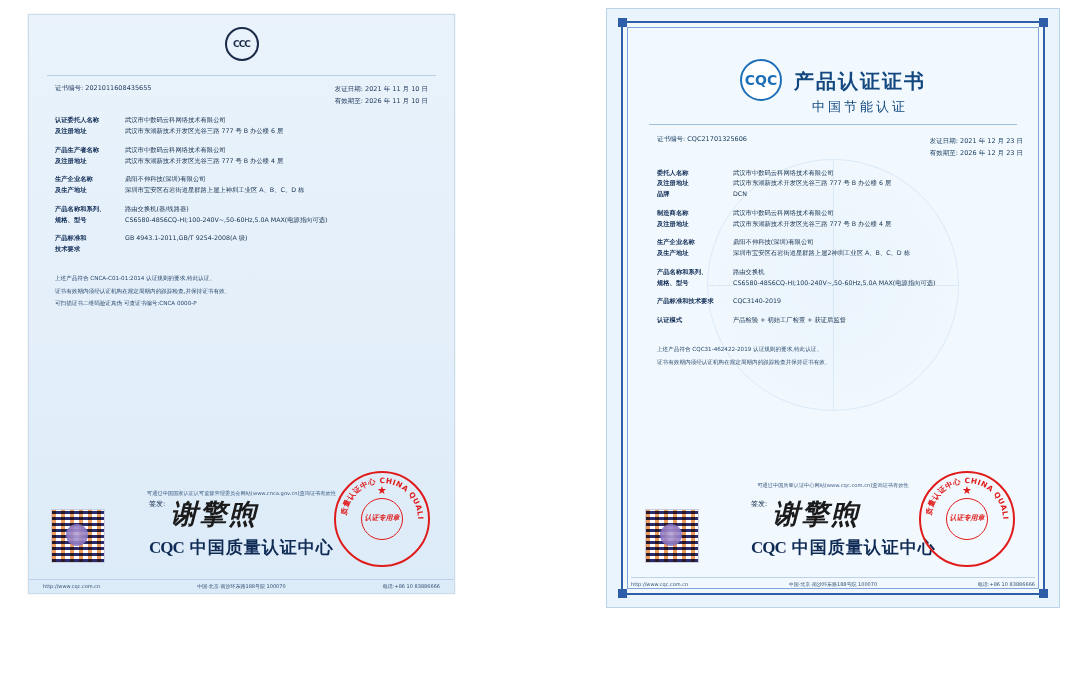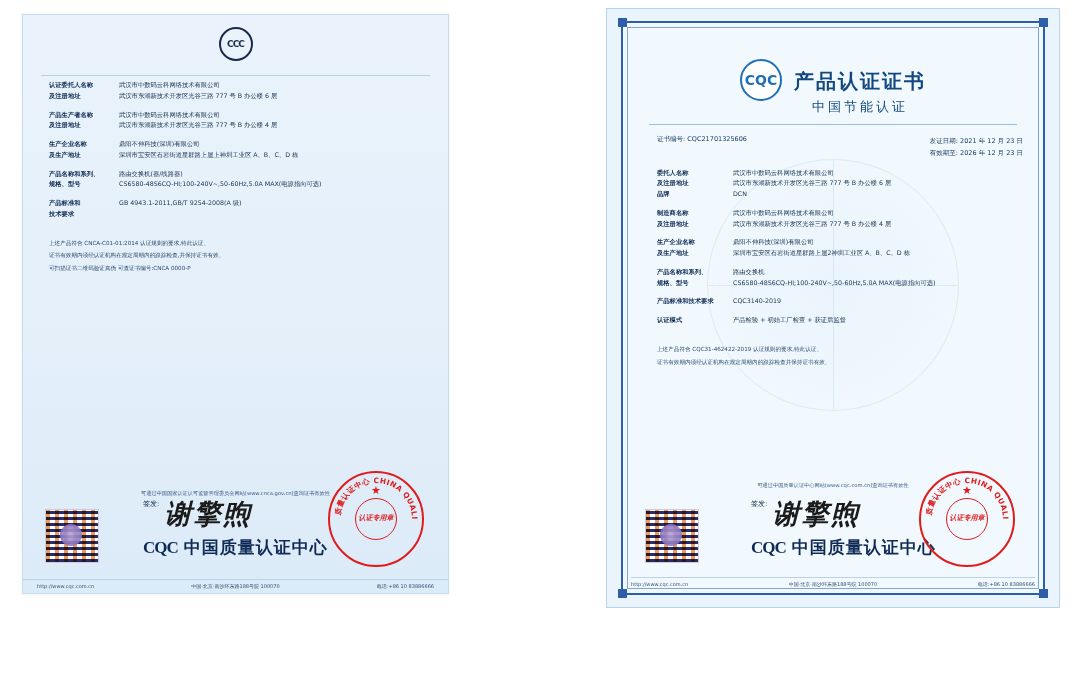--- a/index.html
+++ b/index.html
@@ -1,21 +1,21 @@
 <!DOCTYPE html>
 <html><head>
 <meta charset="utf-8">
 <style>
   html,body{margin:0;padding:0;background:#ffffff;}
   body{width:1080px;height:674px;position:relative;font-family:"DejaVu Sans","Liberation Sans",sans-serif;overflow:hidden;}
 
   .page{position:absolute;}
 
   
-  #cert1{left:22px;top:14px;width:425px;height:578px;background:linear-gradient(180deg,#eaf3fb 0%,#e4effa 55%,#dcebf8 100%);border:1px solid #c9dcee;box-shadow:0 0 0 1px rgba(0,0,0,.03);}
+  #cert1{left:28px;top:14px;width:425px;height:578px;background:linear-gradient(180deg,#eaf3fb 0%,#e4effa 55%,#dcebf8 100%);border:1px solid #c9dcee;box-shadow:0 0 0 1px rgba(0,0,0,.03);}
   #cert1 .topband{height:58px;display:flex;align-items:center;justify-content:center;gap:10px;}
   .ccc-badge{width:30px;height:30px;border-radius:50%;border:2px solid #1b2a4a;display:flex;align-items:center;justify-content:center;font-size:9px;font-weight:bold;color:#1b2a4a;letter-spacing:-1px;}
   .c1-title{font-size:19px;font-weight:bold;color:#0f2b55;letter-spacing:1px;}
 
   .hrule{height:1px;background:#b9cfe4;margin:2px 18px 0 18px;}
 
   .c1-nums{display:flex;justify-content:space-between;padding:8px 26px 4px 26px;font-size:6.5px;color:#1b3558;}
   .c1-nums .right{text-align:right;line-height:1.8;}
 
   .rows{padding:4px 26px 0 26px;}
@@ -83,20 +83,30 @@
 </head>
 <body>
 
 <div class="page" id="cert1">
 
   <div class="topband">
     <div class="ccc-badge">CCC</div>
   </div>
   <div class="hrule"></div>
 
+  <div class="c1-nums">
+    <div>
+      <span>证书编号:</span>
+      <span>2021011608435655</span>
+    </div>
+    <div class="right">
+      <div><span>发证日期:</span> <span>2021 年 11 月 10 日</span></div>
+      <div><span>有效期至:</span> <span>2026 年 11 月 10 日</span></div>
+    </div>
+  </div>
 
   <div class="rows">
     <div class="grp">
       <div class="row">
           <div class="lbl">认证委托人名称</div>
           <div class="val">武汉市中数码云科网络技术有限公司</div>
         </div>
       <div class="row">
           <div class="lbl">及注册地址</div>
           <div class="val">武汉市东湖新技术开发区光谷三路 777 号 B 办公楼 6 层</div>

